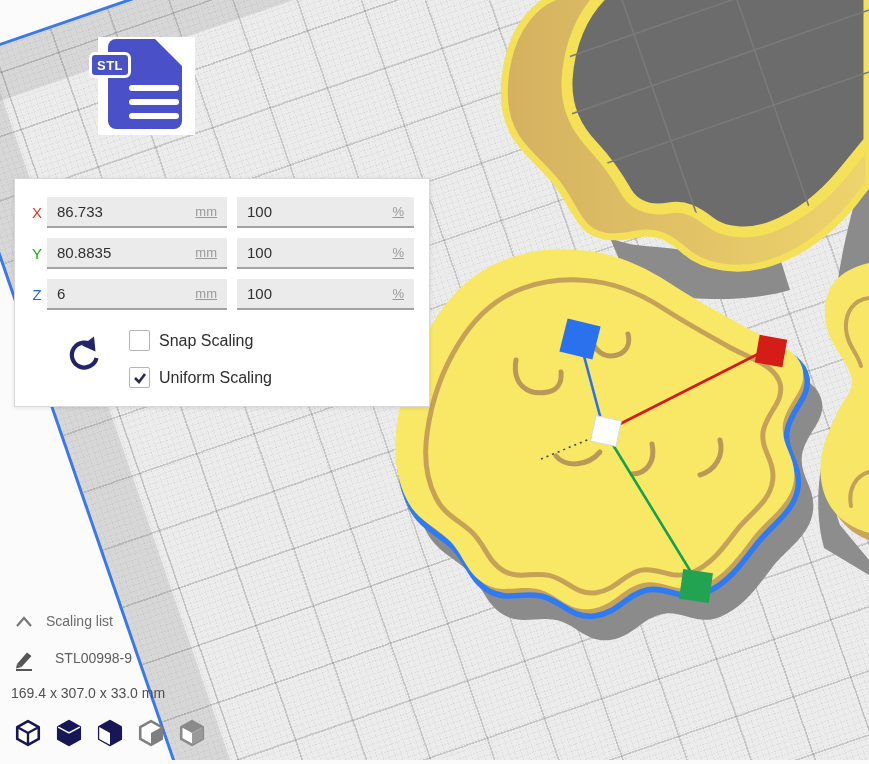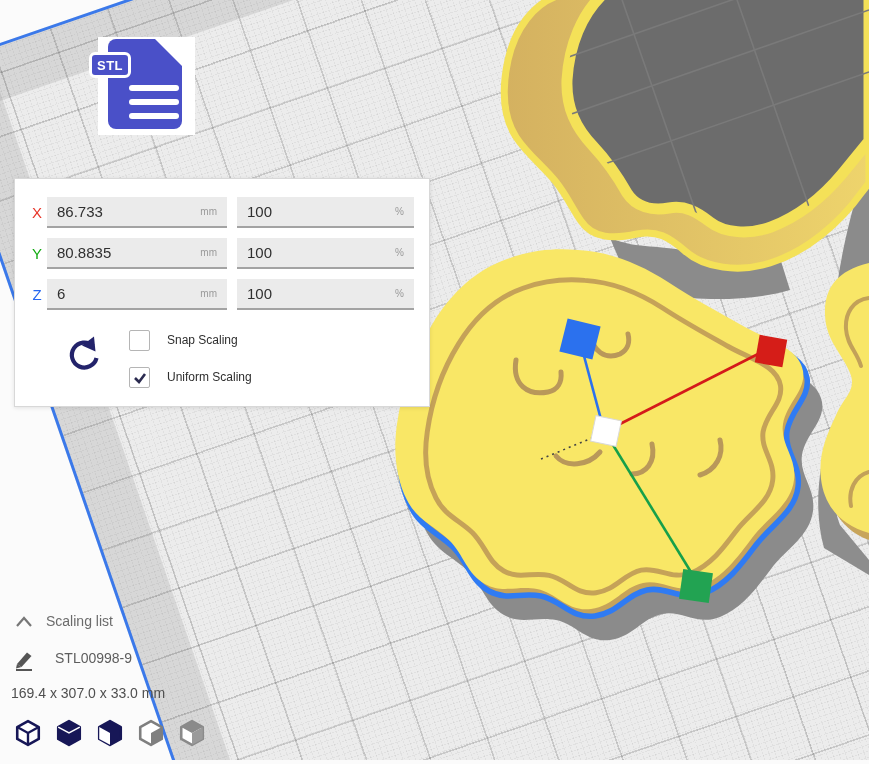--- a/index.html
+++ b/index.html
@@ -40,27 +40,27 @@
   .axis-row.r0 { top:18px; } .axis-row.r1 { top:59px; } .axis-row.r2 { top:100px; }
   .axis-label { position:absolute; left:12px; top:0; width:20px; height:31px; line-height:31px;
                 text-align:center; font-size:15px; }
   .axis-x { color:#e8362a; } .axis-y { color:#12ab12; } .axis-z { color:#2667f0; }
   .field { position:absolute; top:0; height:31px; background:#ebebeb; border-bottom:2px solid #a3a3a3;
            display:flex; align-items:center; padding:0 10px; }
   .field-mm  { left:32px;  width:180px; }
   .field-pct { left:222px; width:177px;justify-content:space-between; }
   .field input { flex:1; min-width:0; background:transparent; border:none; outline:none;
                  font-family:inherit; font-size:15px; color:#303030; }
-  .unit { color:#9a9a9a; font-size:10px; }
+  .unit { color:#9a9a9a; font-size:13px;text-decoration:underline; }
   .reset-btn { position:absolute; left:50px; top:157px; width:38px; height:40px; cursor:pointer; }
   .checkbox { position:absolute; left:114px; width:21px; height:21px; background:#ffffff;
               border:1px solid #b5b5b5; border-radius:2px; cursor:pointer;
               display:flex; align-items:center; justify-content:center; }
   .cb-snap { top:151px; } .cb-uniform { top:188px; }
-  .cb-label { position:absolute; left:152px; height:21px; line-height:21px; font-size:12px; color:#2e2e2e; }
+  .cb-label { position:absolute; left:144px; height:21px; line-height:21px; font-size:16px; color:#2e2e2e; }
   .lbl-snap { top:151px; } .lbl-uniform { top:188px; }
 
   
   .objlist { position:absolute; left:0; top:605px; width:330px; color:#666; }
   .obj-header { position:absolute; left:46px; top:8px;  font-size:14px; color:#6b6b6b; }
   .obj-chevron { position:absolute; left:14px; top:10px; }
   .obj-pencil { position:absolute; left:14px; top:44px; }
   .obj-name { position:absolute; left:55px; top:45px; font-size:14px; color:#5d5d5d; }
   .obj-dims { position:absolute; left:11px; top:80px; font-size:14px; color:#4f4f4f; }
 

